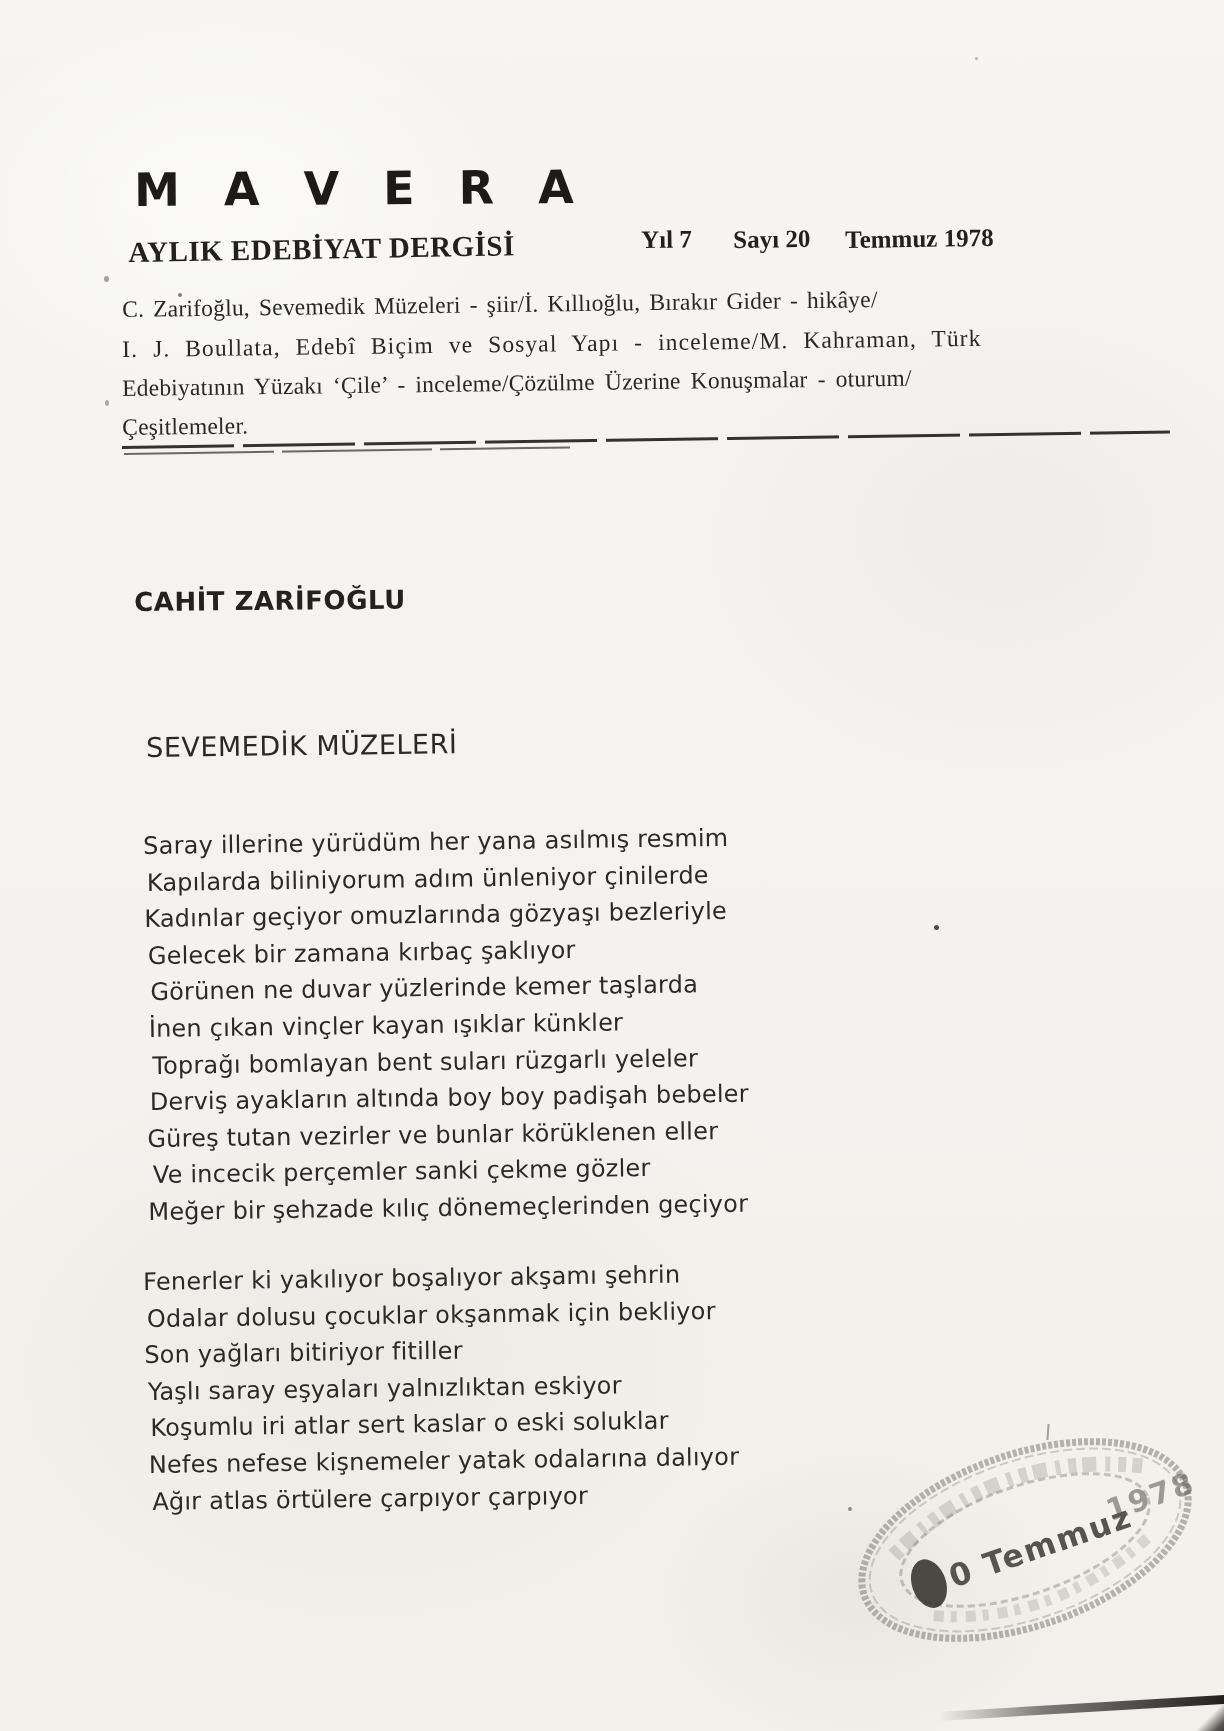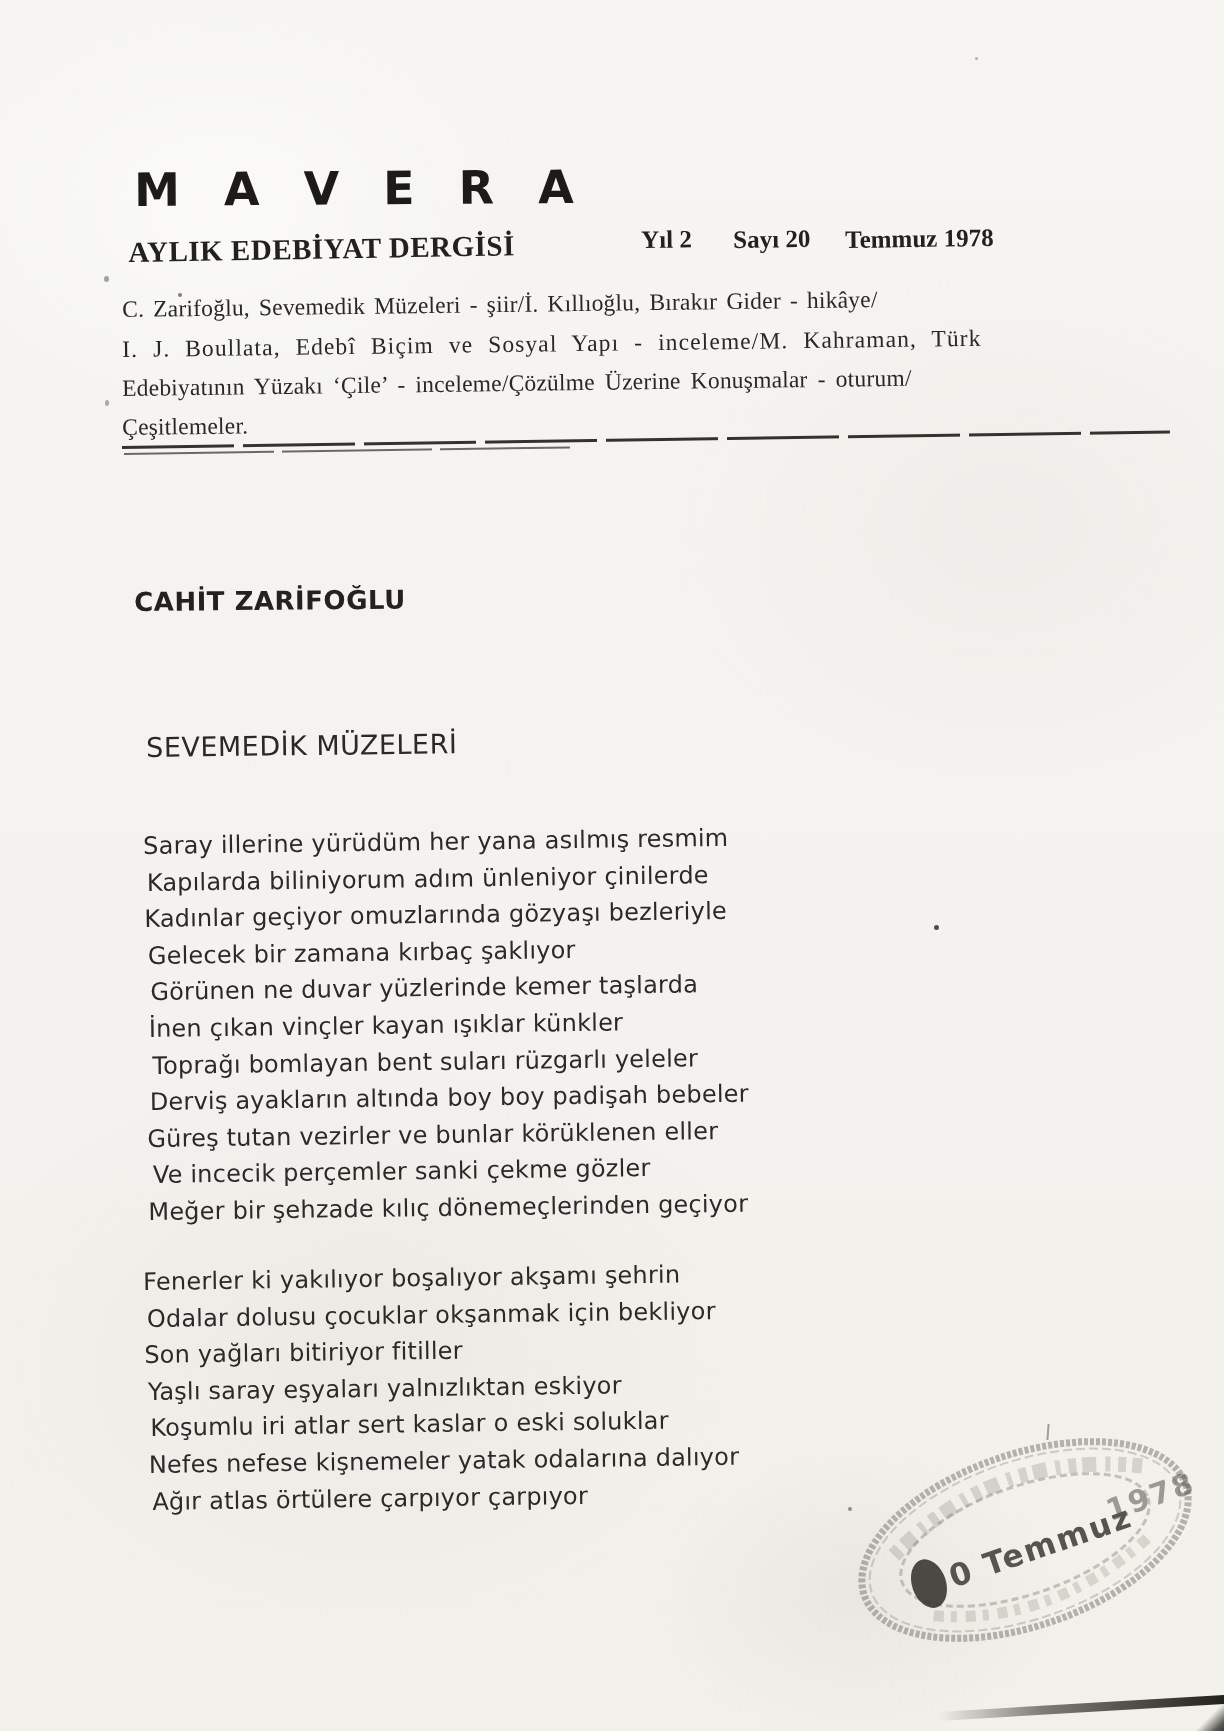--- a/index.html
+++ b/index.html
@@ -87,21 +87,21 @@
   }
   .tick{position:absolute;left:1047px;top:1424px;width:2px;height:16px;background:#6b675e;opacity:.6;transform:rotate(4deg)}
 </style>
 </head>
 <body>
 
 <div class="paper"></div>
 
 <div class="abs sans masthead-title">M A V E R A</div>
 <div class="abs serif masthead-subtitle">AYLIK EDEBİYAT DERGİSİ</div>
-<div class="abs issue-item issue-year">Yıl 2</div>
+<div class="abs issue-item issue-year">Yıl 7</div>
 <div class="abs issue-item issue-number">Sayı 20</div>
 <div class="abs issue-item issue-date">Temmuz 1978</div>
 
 <div class="abs serif contents-line cl0">C. Zarifoğlu, Sevemedik Müzeleri - şiir/İ. Kıllıoğlu, Bırakır Gider - hikâye/</div>
 <div class="abs serif contents-line cl1">I. J. Boullata, Edebî Biçim ve Sosyal Yapı - inceleme/M. Kahraman, Türk</div>
 <div class="abs serif contents-line cl2">Edebiyatının Yüzakı ‘Çile’ - inceleme/Çözülme Üzerine Konuşmalar - oturum/</div>
 <div class="abs serif contents-line cl3">Çeşitlemeler.</div>
 <div class="abs rule"></div>
 <div class="abs rule2"></div>
 

